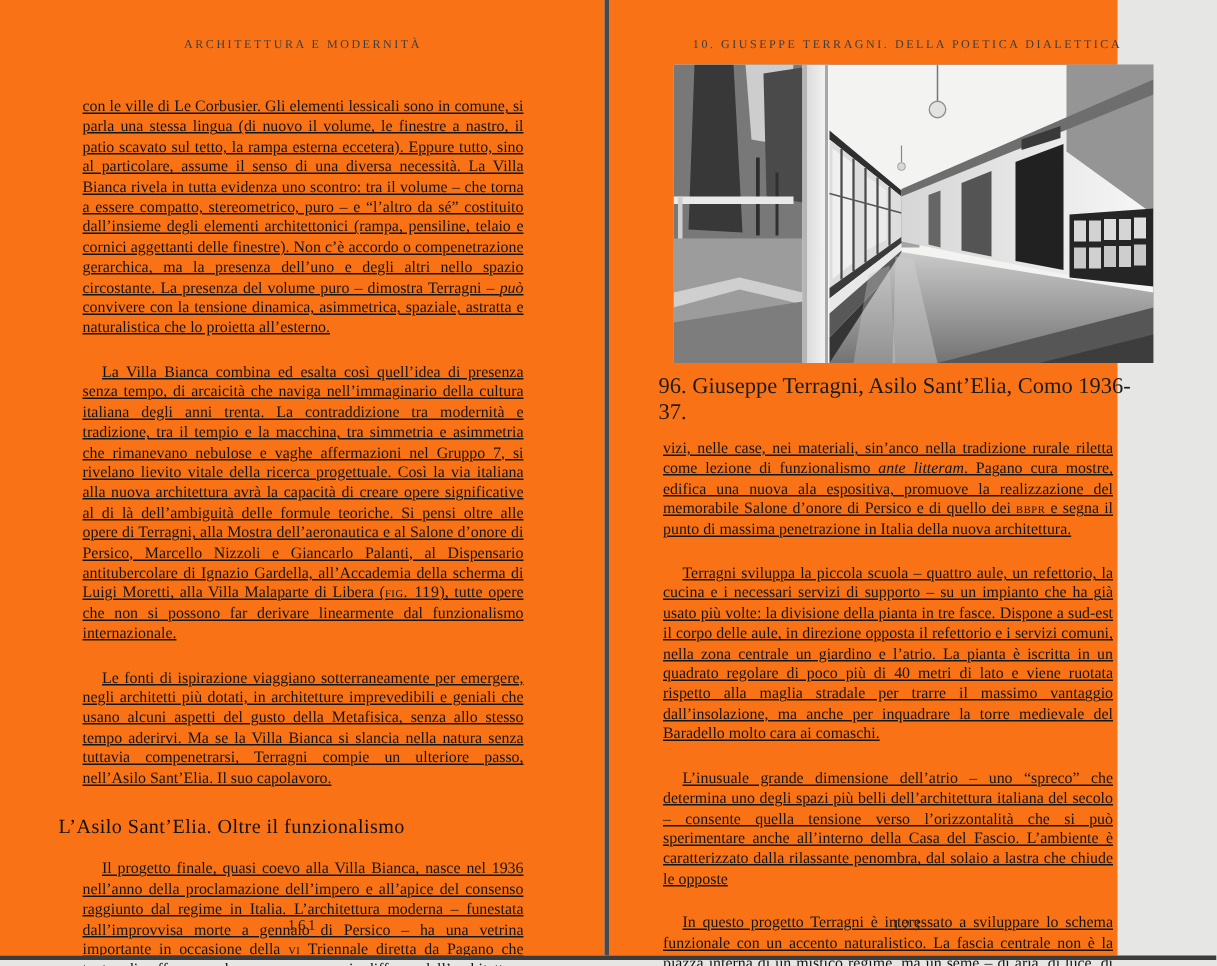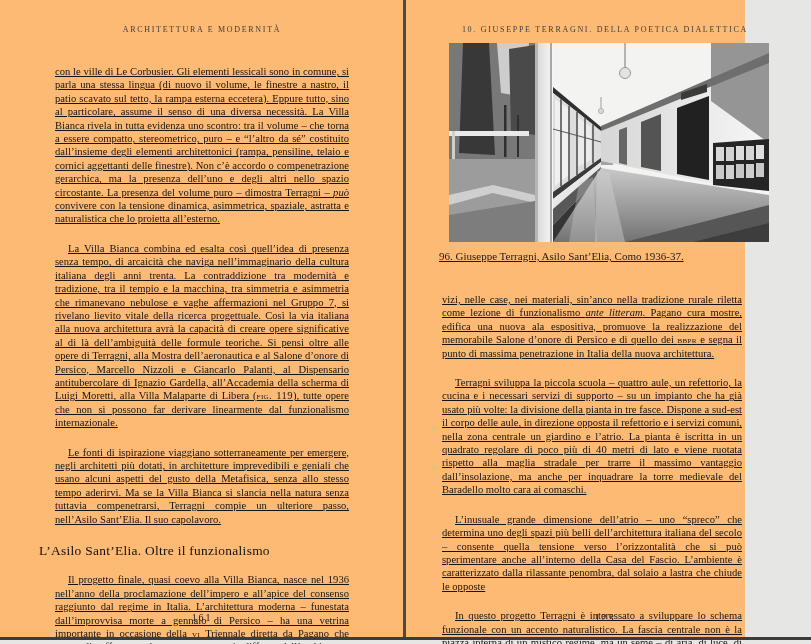--- a/index.html
+++ b/index.html
@@ -2,21 +2,21 @@
 <html><head>
 <meta charset="utf-8">
 <style>
   html,body{margin:0;padding:0;}
   body{
     width:811px;height:644px;position:relative;overflow:hidden;
     background:#e6e6e5;
     font-family:"Liberation Serif","DejaVu Serif",serif;
     color:#161616;
   }
-  .page{position:absolute;top:0;height:637px;background:#fdba74;}
+  .page{position:absolute;top:0;height:637px;background:#f97316;}
   .page-left{left:0;width:403px;}
   .page-right{left:406px;width:339px;}
   .gutter{position:absolute;left:403px;top:0;width:3px;height:637px;background:#4a4a4a;}
   .bottom-edge{position:absolute;left:0;top:637px;width:811px;height:3px;background:#3c3c3c;}
 
   .running-head{
     position:absolute;top:25px;font-size:8px;letter-spacing:1.7px;
     color:#3d3d3d;text-align:center;white-space:nowrap;
   }
   .rh-left{left:39px;width:326px;}
@@ -34,21 +34,21 @@
     margin:18px 0 14px;font-weight:normal;font-size:13.4px;
     letter-spacing:0.3px;color:#111;text-indent:0;
   }
 
   .photo-frame{
     position:absolute;left:43px;top:43px;width:320px;height:199px;
     overflow:hidden;background:#8a8a8a;
   }
   .photo-frame svg{display:block;width:100%;height:100%;}
 
-  .caption{position:absolute;left:33px;top:250px;width:332px;font-size:11px;color:#1b1b1b;text-decoration:underline;}
+  .caption{position:absolute;left:33px;top:250px;width:332px;font-size:15px;color:#1b1b1b;}
 
   .page-num{position:absolute;top:612px;font-size:10px;letter-spacing:1.8px;text-align:center;color:#222;}
   .pn-left{left:39px;width:326px;}
   .pn-right{left:33px;width:332px;}
 </style>
 </head>
 <body>
 
 <div>
 

